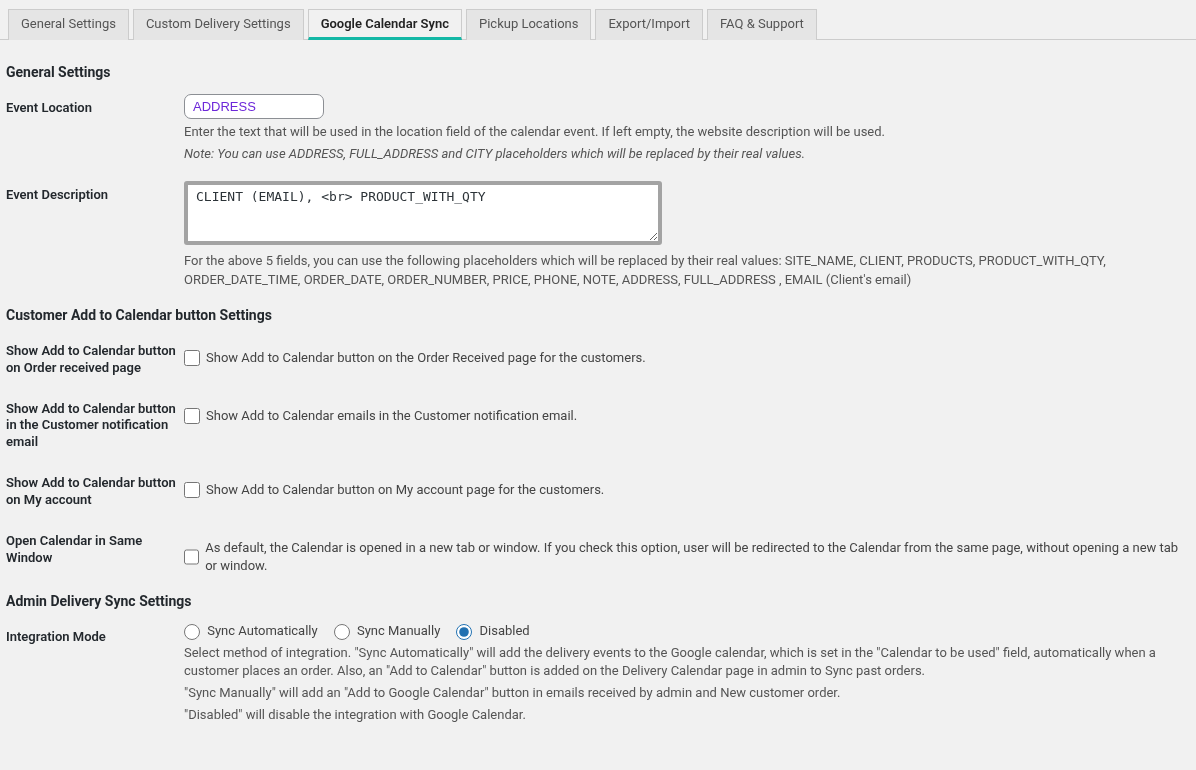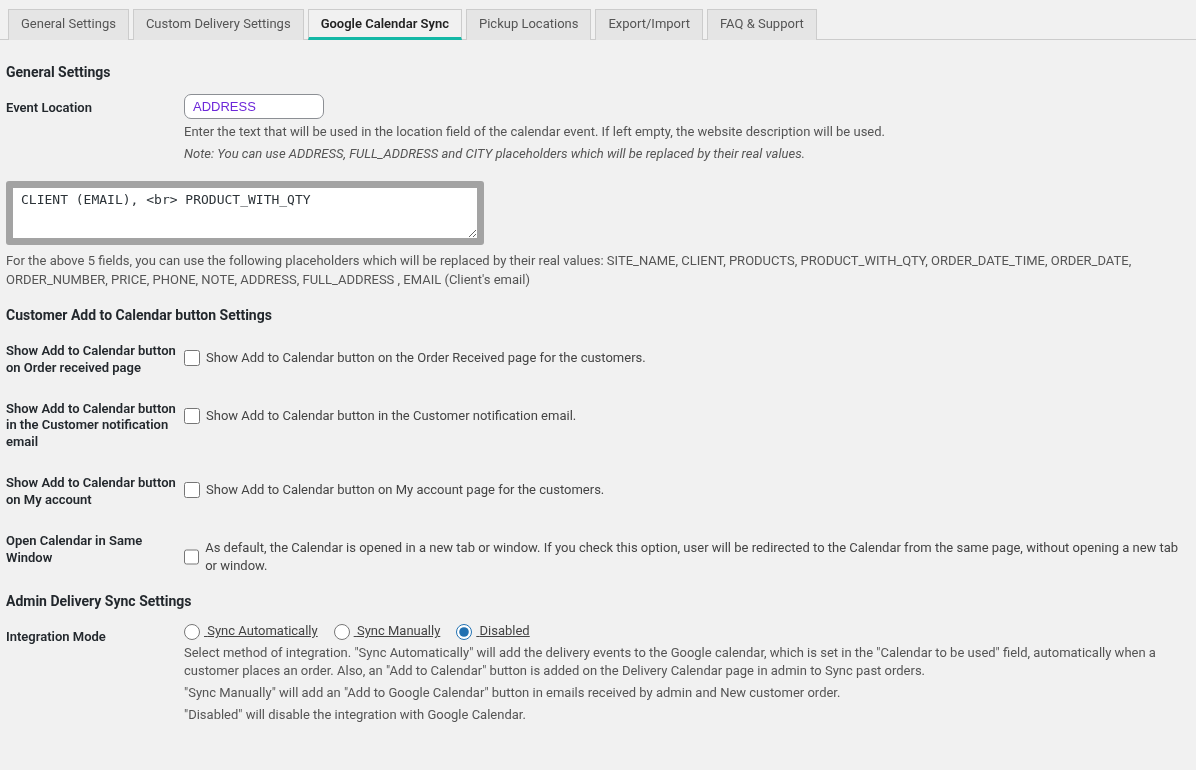--- a/index.html
+++ b/index.html
@@ -60,21 +60,21 @@
   }
   input[type=text] {
     border: 1px solid #8c8f94;
     padding: 4px 8px;
     font-size: 13px;
     border-radius: 7px;
     background: #fff;
     color: #6d28d9;
   }
   textarea {
-    border: 7px solid #a3a3a3;
+    border: 4px solid #a3a3a3;
     padding: 4px 8px;
     font-size: 13px;
     border-radius: 3px;
     background: #fff;
     color: #2c3338;
     resize: both;
   }
   .help {
     font-size: 13px;
     color: #555;
@@ -103,21 +103,20 @@
     line-height: 1.4;
   }
   .radio-line label {
     margin-right: 16px;
     cursor: pointer;
   }
   .radio-line {
     display: flex;
     align-items: center;
     margin-bottom: 2px;
-    text-decoration: underline;
   }
 </style>
 </head>
 <body>
 
 <div class="tabs">
   <div class="tab">General Settings</div>
   <div class="tab">Custom Delivery Settings</div>
   <div class="tab active">Google Calendar Sync</div>
   <div class="tab">Pickup Locations</div>
@@ -133,20 +132,21 @@
     <div class="label">Event Location</div>
     <div class="field">
       <input type="text" style="width: 140px;" value="ADDRESS">
       <div class="help">Enter the text that will be used in the location field of the calendar event. If left empty, the website description will be used.</div>
       <div class="help"><em>Note: You can use ADDRESS, FULL_ADDRESS and CITY placeholders which will be replaced by their real values.</em></div>
     </div>
   </div>
 
 
   <div class="form-row">
+    <div class="label">Event Description</div>
     <div class="field">
       <textarea style="width: 478px; height: 64px;">CLIENT (EMAIL), &lt;br&gt; PRODUCT_WITH_QTY</textarea>
       <div class="help">For the above 5 fields, you can use the following placeholders which will be replaced by their real values: SITE_NAME, CLIENT, PRODUCTS, PRODUCT_WITH_QTY, ORDER_DATE_TIME, ORDER_DATE, ORDER_NUMBER, PRICE, PHONE, NOTE, ADDRESS, FULL_ADDRESS , EMAIL (Client's email)</div>
     </div>
   </div>
 
   <h2>Customer Add to Calendar button Settings</h2>
 
   <div class="form-row">
     <div class="label">Show Add to Calendar button on Order received page</div>
@@ -156,21 +156,21 @@
         <span>Show Add to Calendar button on the Order Received page for the customers.</span>
       </div>
     </div>
   </div>
 
   <div class="form-row">
     <div class="label">Show Add to Calendar button in the Customer notification email</div>
     <div class="field">
       <div class="checkbox-line">
         <input type="checkbox" style="">
-        <span>Show Add to Calendar button in the Customer notification email.</span>
+        <span>Show Add to Calendar emails in the Customer notification email.</span>
       </div>
     </div>
   </div>
 
   <div class="form-row">
     <div class="label">Show Add to Calendar button on My account</div>
     <div class="field">
       <div class="checkbox-line">
         <input type="checkbox" style="">
         <span>Show Add to Calendar button on My account page for the customers.</span>

